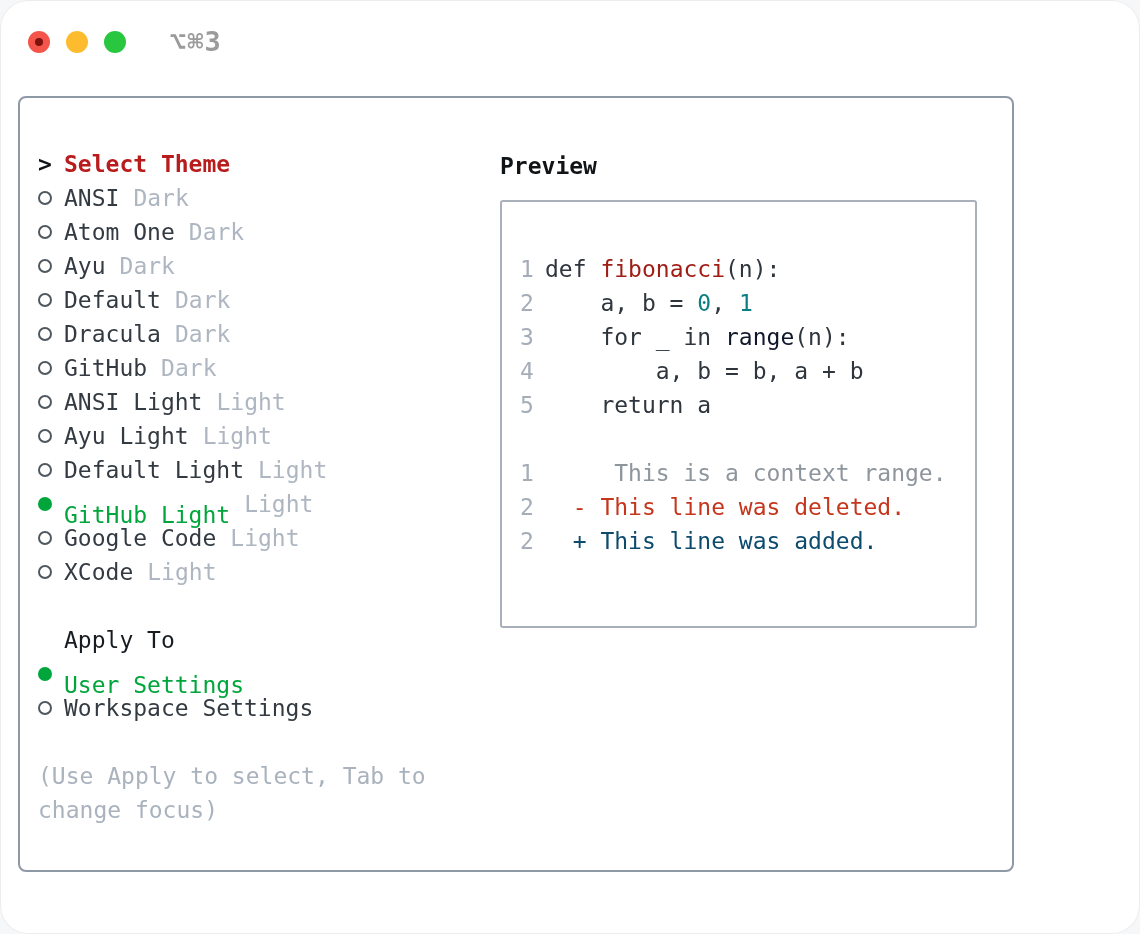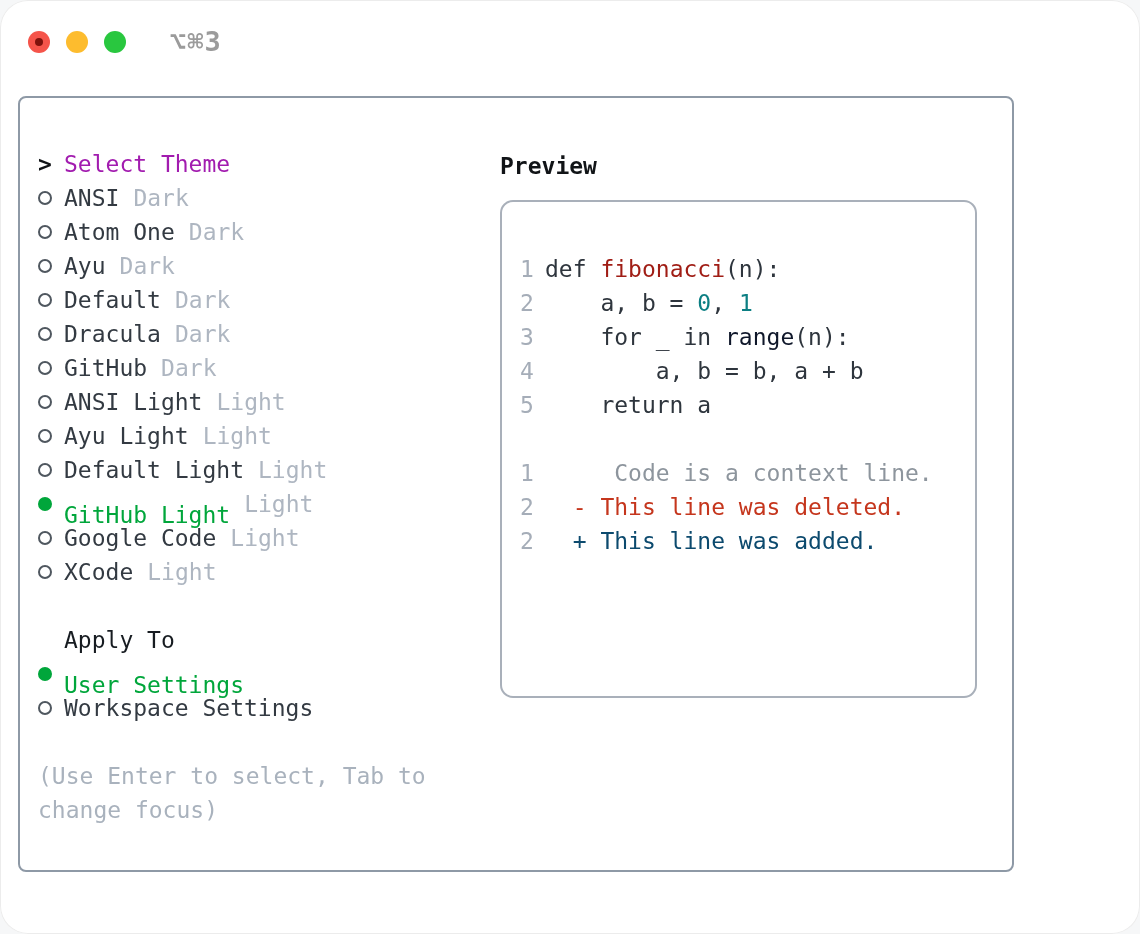--- a/index.html
+++ b/index.html
@@ -26,33 +26,33 @@
   
   .panel{
     position:absolute;left:18px;top:96px;width:996px;height:776px;
     border:2px solid #8e99a6;border-radius:8px;box-sizing:border-box;background:#ffffff;
   }
   .left-col{position:absolute;left:18px;top:49px;width:450px;}
   .right-col{position:absolute;left:480px;top:51px;width:485px;}
   .row{height:34px;display:flex;align-items:center;font-size:23px;color:#333a42;}
   .slot{width:26px;flex:none;display:flex;align-items:center;}
   .prefix{font-weight:bold;color:#111417;}
-  .header-text{font-weight:normal;color:#a21caf;}
+  .header-text{font-weight:bold;color:#b91c1c;}
   .subheader span{color:#171c21;text-align:center;}
   .bullet{width:14px;height:14px;border-radius:50%;border:2px solid #4f575f;box-sizing:border-box;}
   .bullet.sel{background:#00a63b;border-color:#00a63b;}
   .t-name{color:#333a42;white-space:pre;}
   .t-name.sel{color:#00a63b;margin-top:21px;}
   .t-tag{color:#aeb6c1;margin-left:14px;white-space:pre;}
   .hint{font-size:23px;line-height:34px;color:#a9b2bd;width:445px;}
   
   .preview-header{font-weight:bold;color:#111417;}
   .preview-box{
-    margin-top:17px;width:477px;height:498px;
-    border:2px solid #a9b0ba;border-radius:13px;box-sizing:border-box;
+    margin-top:17px;width:477px;height:428px;
+    border:2px solid #a9b0ba;border-radius:3px;box-sizing:border-box;
     padding:50px 0 0 18px;background:#ffffff;overflow:hidden;
   }
   .code-line{height:34px;font-size:23px;line-height:34px;white-space:pre;color:#2e353d;}
   .ln{display:inline-block;width:25px;color:#a5adb8;}
   .tok-plain{color:#2e353d;}
   .tok-func{color:#a01d15;}
   .tok-num{color:#0c7f83;}
   .tok-builtin{color:#0f172a;}
   .tok-ctx{color:#8d959d;}
   .tok-del{color:#c5361d;}
@@ -184,32 +184,32 @@
           <div class="row">
             <span class="slot">
               <span class="bullet"></span>
             </span>
             <span class="t-name">Workspace Settings</span>
           </div>
         </div>
 
       <div class="row"></div>
 
-      <div class="hint">(Use Enter to select, Tab to change focus)</div>
+      <div class="hint">(Use Apply to select, Tab to change focus)</div>
     </div>
 
     <div class="right-col">
       <div class="row preview-header">Preview</div>
       <div class="preview-box" id="preview-box">
           <div class="code-line"><span class="ln">1</span><span class="tok-plain">def </span><span class="tok-func">fibonacci</span><span class="tok-plain">(n):</span></div>
           <div class="code-line"><span class="ln">2</span><span class="tok-plain">    a, b = </span><span class="tok-num">0</span><span class="tok-plain">, </span><span class="tok-num">1</span></div>
           <div class="code-line"><span class="ln">3</span><span class="tok-plain">    for _ in </span><span class="tok-builtin">range</span><span class="tok-plain">(n):</span></div>
           <div class="code-line"><span class="ln">4</span><span class="tok-plain">        a, b = b, a + b</span></div>
           <div class="code-line"><span class="ln">5</span><span class="tok-plain">    return a</span></div>
           <div class="code-line"><span class="ln"></span></div>
-          <div class="code-line"><span class="ln">1</span><span class="tok-ctx">     Code is a context line.</span></div>
+          <div class="code-line"><span class="ln">1</span><span class="tok-ctx">     This is a context range.</span></div>
           <div class="code-line"><span class="ln">2</span><span class="tok-del">  - This line was deleted.</span></div>
           <div class="code-line"><span class="ln">2</span><span class="tok-add">  + This line was added.</span></div>
         </div>
     </div>
 
   </div>
 </div>
 
 </body></html>

